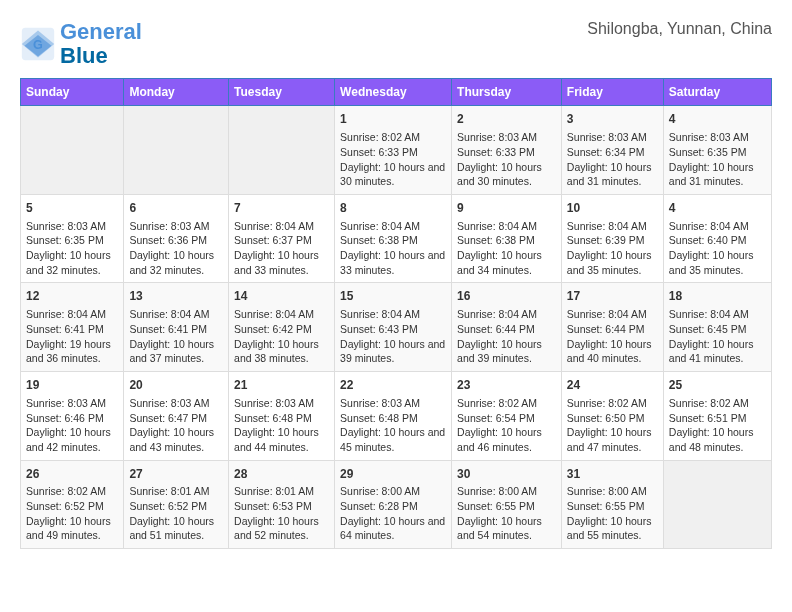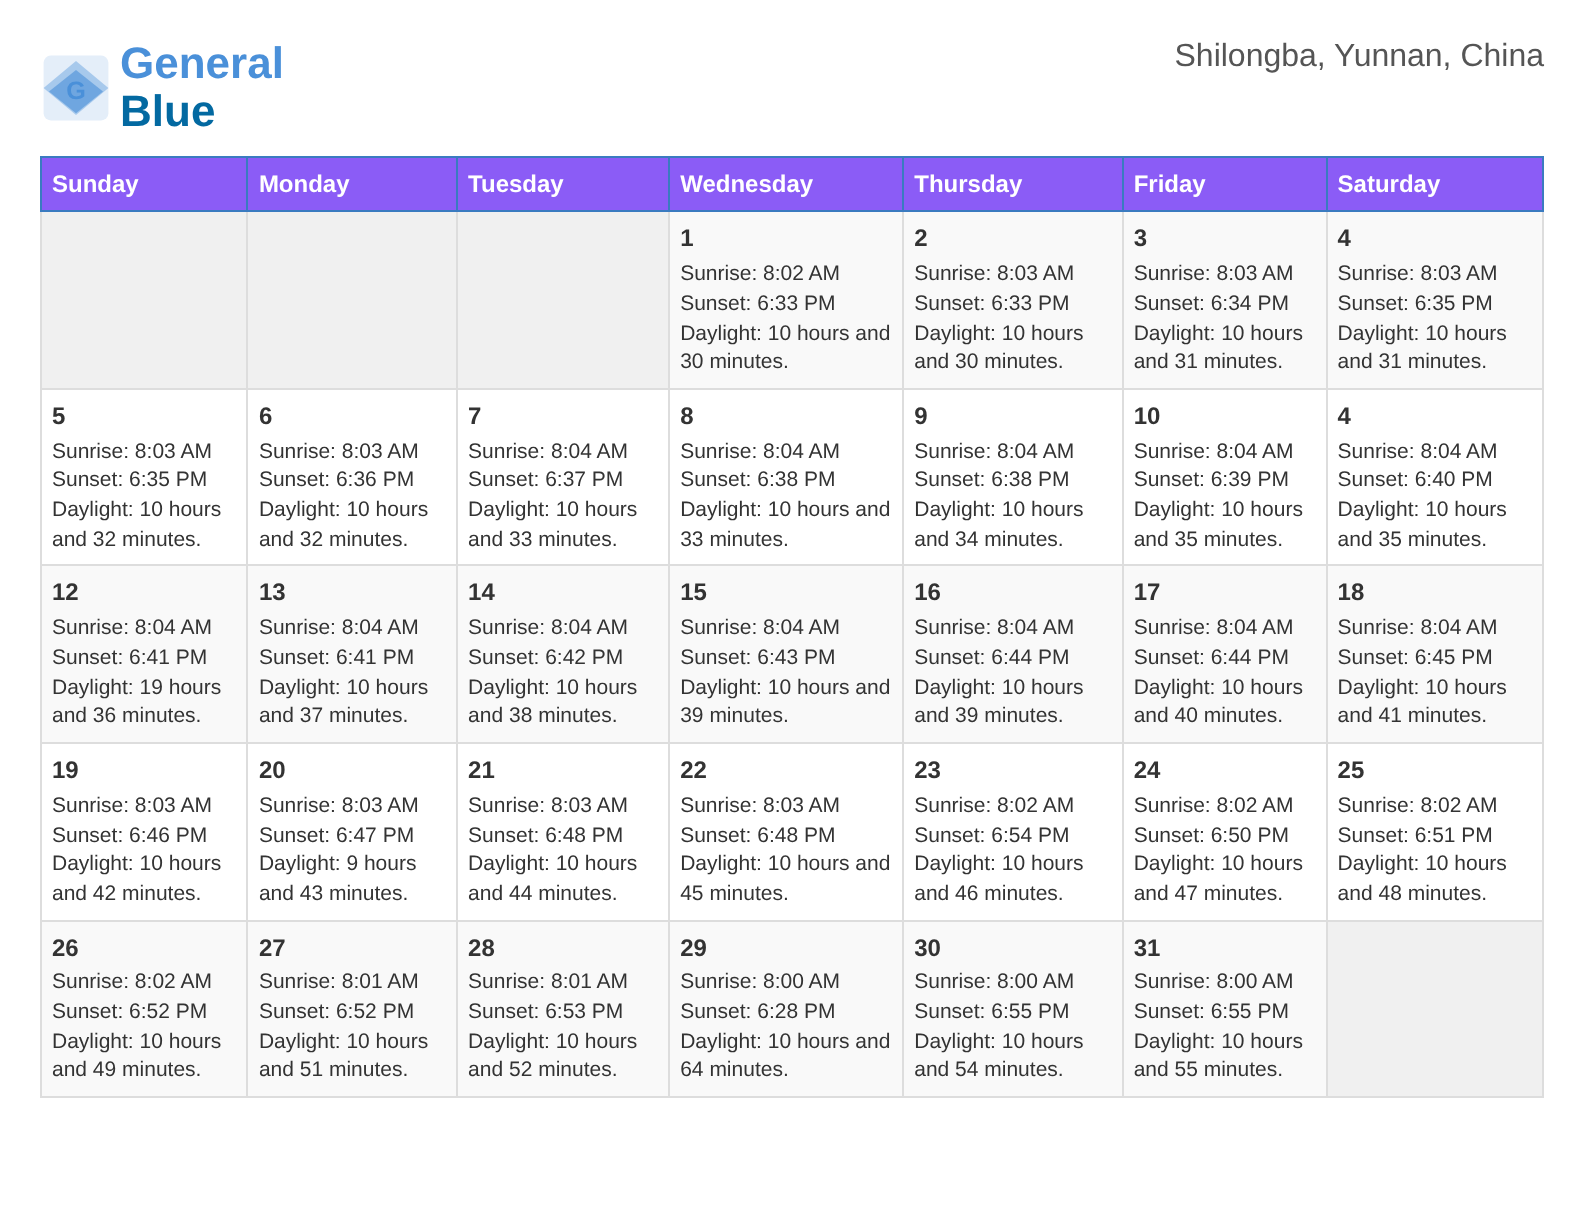--- a/index.html
+++ b/index.html
@@ -243,21 +243,21 @@
         <td>
           <span class="day-num">19</span>
           <div>Sunrise: 8:03 AM</div>
           <div>Sunset: 6:46 PM</div>
           <div>Daylight: 10 hours and 42 minutes.</div>
         </td>
         <td>
           <span class="day-num">20</span>
           <div>Sunrise: 8:03 AM</div>
           <div>Sunset: 6:47 PM</div>
-          <div>Daylight: 9 hours and 43 minutes.</div>
+          <div>Daylight: 10 hours and 43 minutes.</div>
         </td>
         <td>
           <span class="day-num">21</span>
           <div>Sunrise: 8:03 AM</div>
           <div>Sunset: 6:48 PM</div>
           <div>Daylight: 10 hours and 44 minutes.</div>
         </td>
         <td>
           <span class="day-num">22</span>
           <div>Sunrise: 8:03 AM</div>

